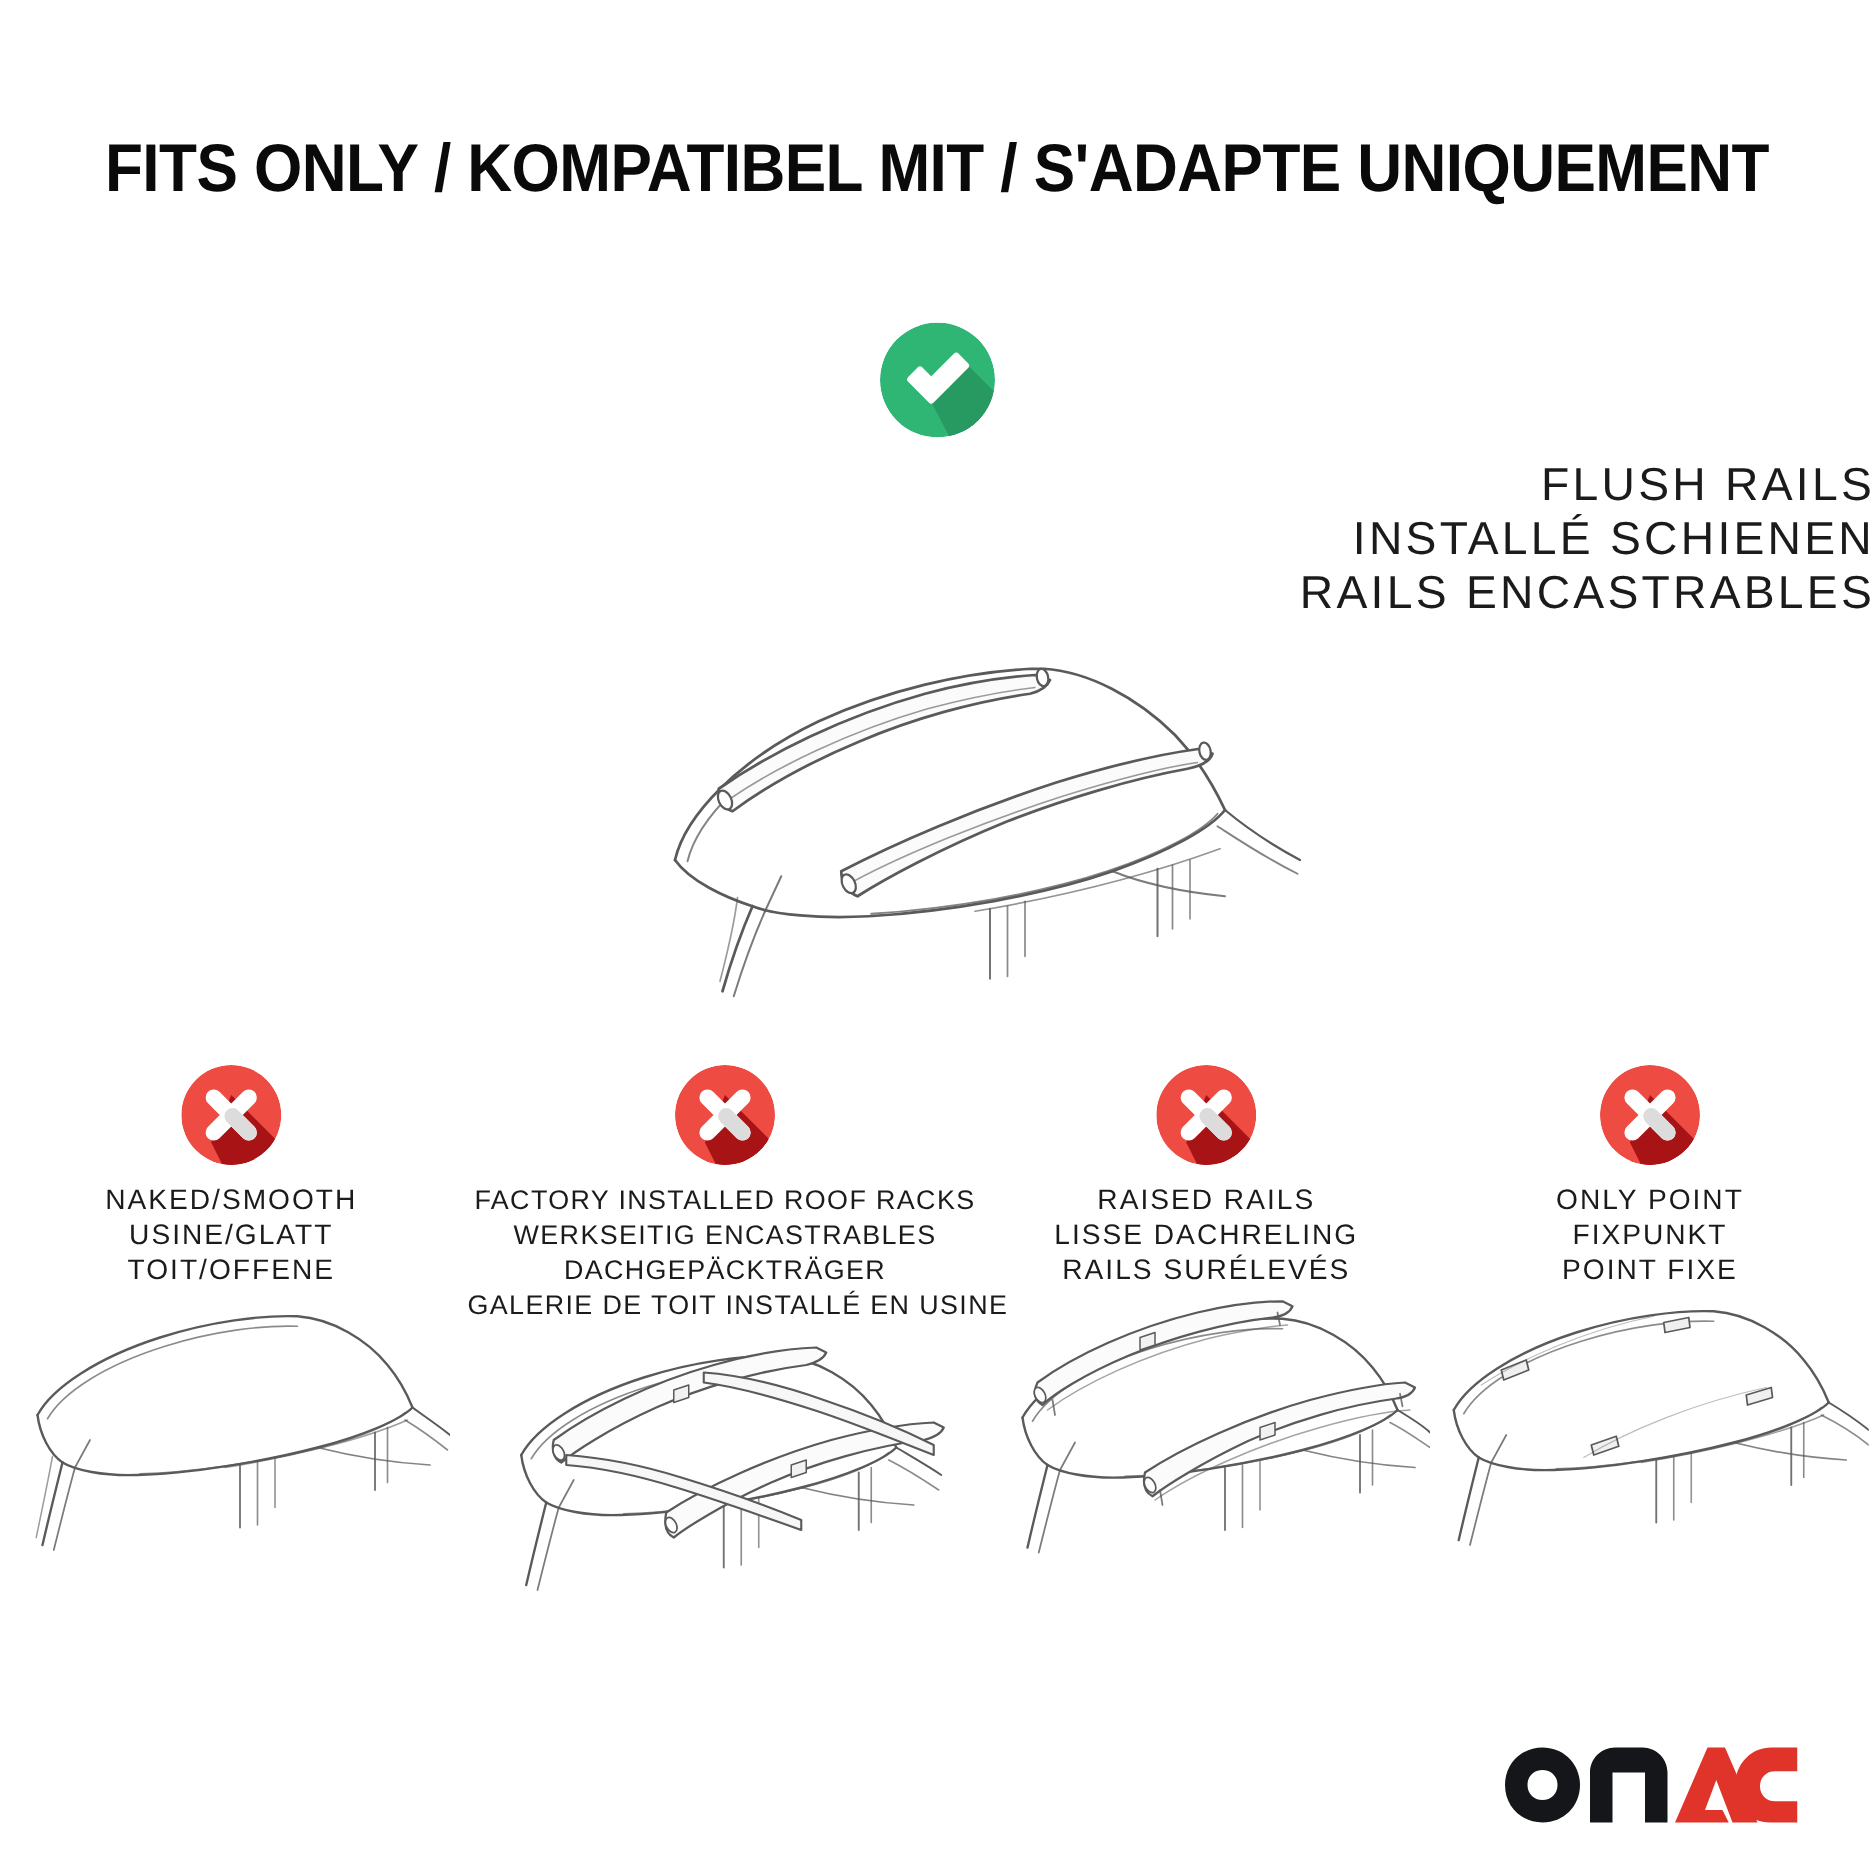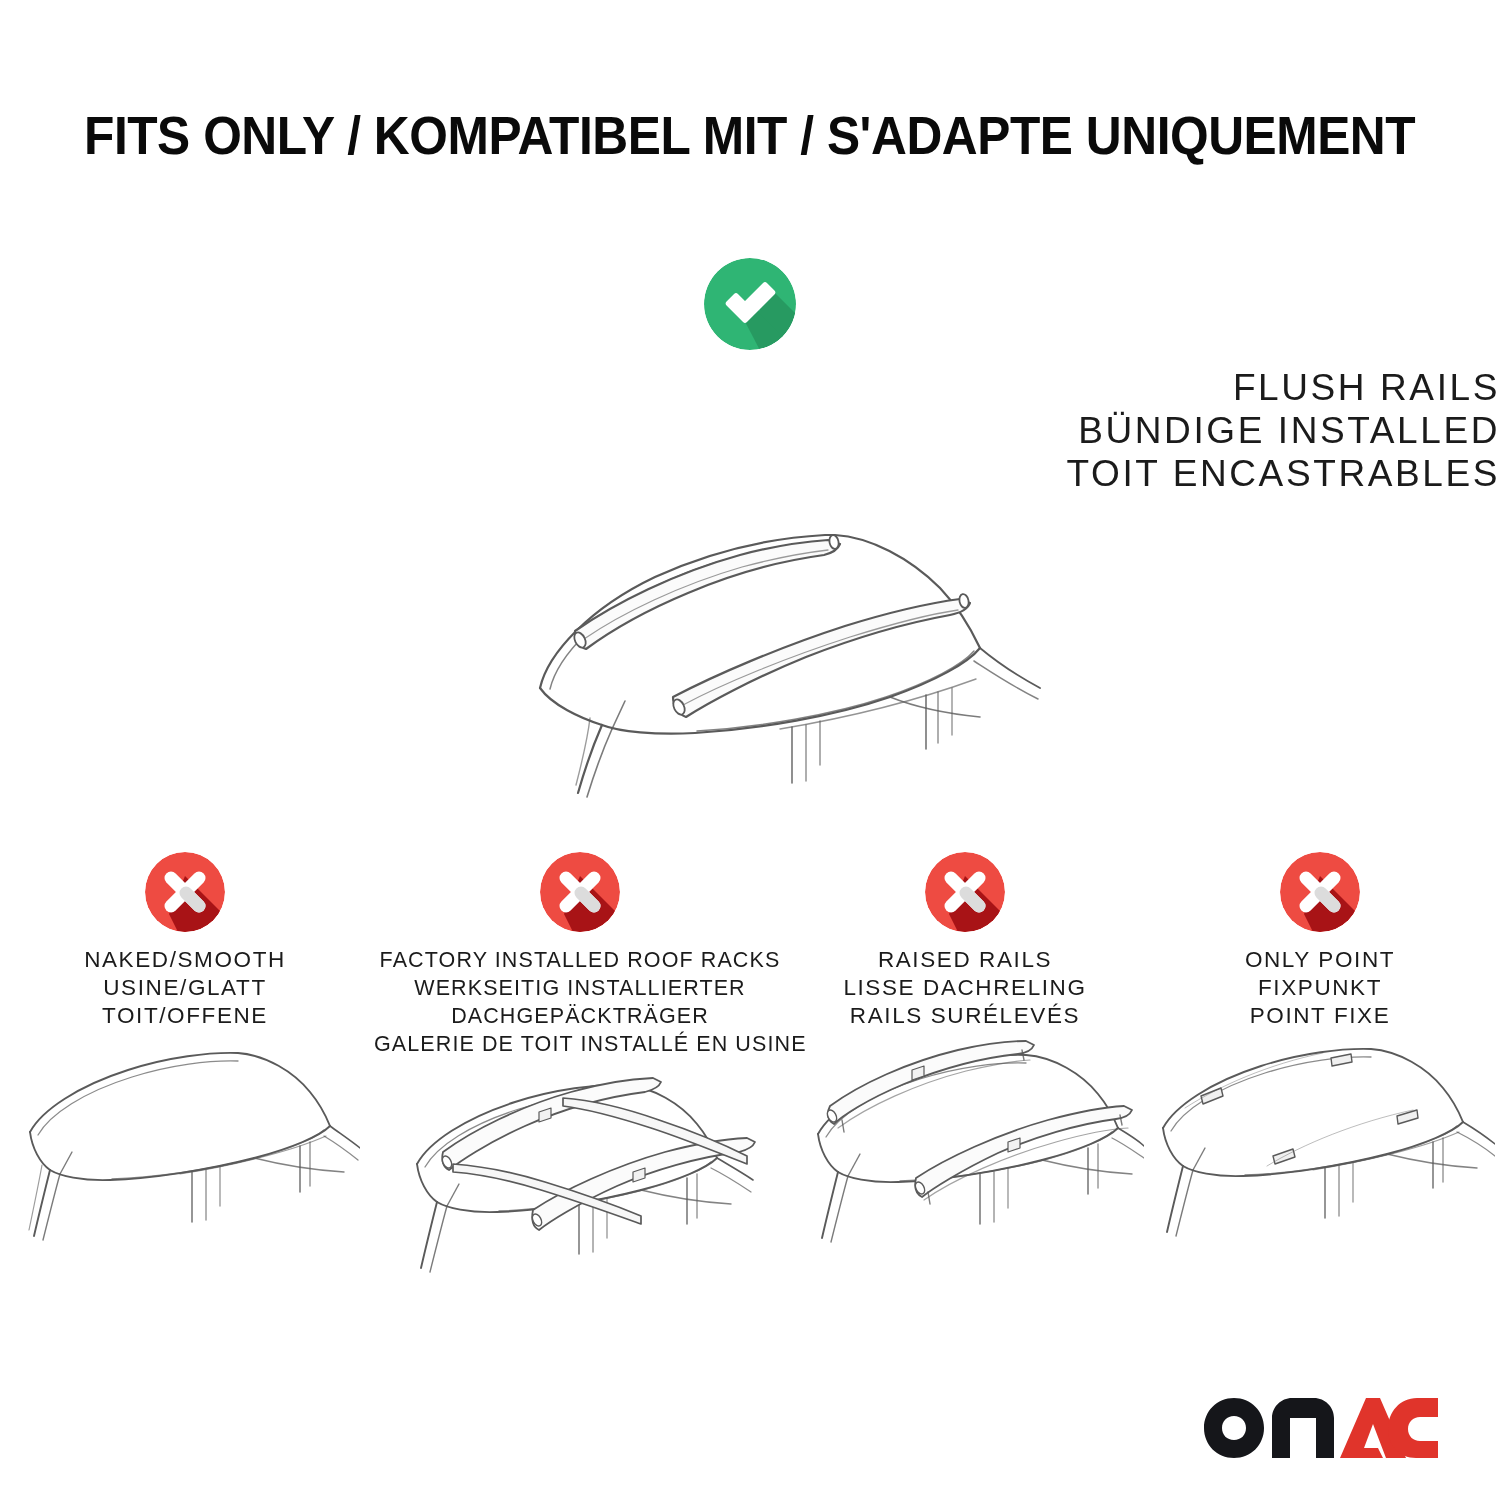--- a/index.html
+++ b/index.html
@@ -133,22 +133,22 @@
         <polygon points="62,26 74,38 92,56 92,92 55,55" fill="#279a61"></polygon>
       </g>
 
       <path d="M24.5 45.5 L32 38 L41 47 L61 27 L68.5 34.5 L41 62 Z" fill="#ffffff" stroke="#ffffff" stroke-width="5.5" stroke-linejoin="round" stroke-linecap="round"></path>
     </svg>
   </span>
 
   
   <div class="hero-text">
     <div>FLUSH RAILS</div>
-    <div>BÜNDIGE INSTALLED</div>
-    <div>TOIT ENCASTRABLES</div>
+    <div>INSTALLÉ SCHIENEN</div>
+    <div>RAILS ENCASTRABLES</div>
   </div>
 
   
   <div class="hero-illu">
     <svg width="620" height="290" viewBox="0 0 620 290" aria-hidden="true" style="display:block;margin:0 auto;">
       <g fill="none" stroke="#5a5a5a" stroke-width="2.2" stroke-linecap="round" stroke-linejoin="round">
 
         <path d="M100 175 C 108 140 150 95 215 64 C 270 39 330 25 385 22
                  L 395 22 C 430 24 470 45 500 75
                  C 520 96 532 118 540 135"></path>
@@ -275,21 +275,21 @@
         </g>
         <g stroke-linecap="round" stroke-linejoin="round">
           <path d="M26 26 L54 54" stroke="#ffffff" stroke-width="13"></path>
           <path d="M54 26 L26 54" stroke="#ffffff" stroke-width="13"></path>
           <path d="M41 41 L54 54" stroke="#dcdcdc" stroke-width="13"></path>
         </g>
       </svg>
     </span>
     <div class="col-label">
       <div>FACTORY INSTALLED ROOF RACKS</div>
-      <div>WERKSEITIG INSTALLIERTER</div>
+      <div>WERKSEITIG ENCASTRABLES</div>
       <div>DACHGEPÄCKTRÄGER</div>
       <div>GALERIE DE TOIT INSTALLÉ EN USINE</div>
     </div>
     <div class="col-illu">
       <svg width="390" height="250" viewBox="0 0 390 250" aria-hidden="true">
         <g fill="none" stroke="#5a5a5a" stroke-width="1.9" stroke-linecap="round" stroke-linejoin="round">
 
           <path d="M32 96 C 44 74 80 50 130 34 C 170 21 212 16 240 17
                    C 268 19 296 36 312 56 C 322 68 328 80 332 90"></path>
           <path d="M332 90 C 322 100 294 112 256 122

